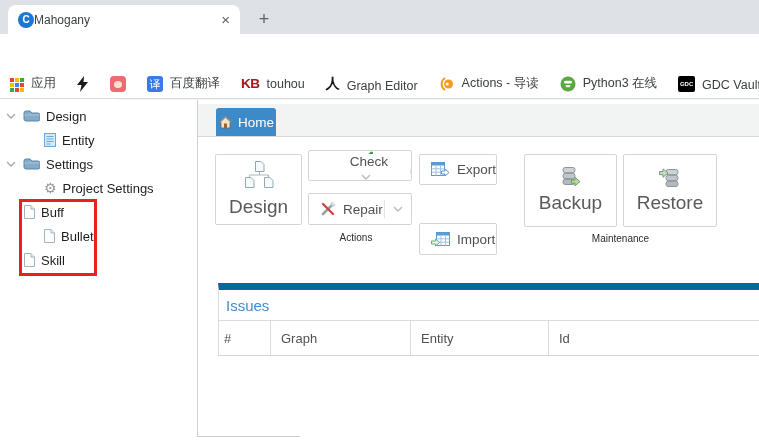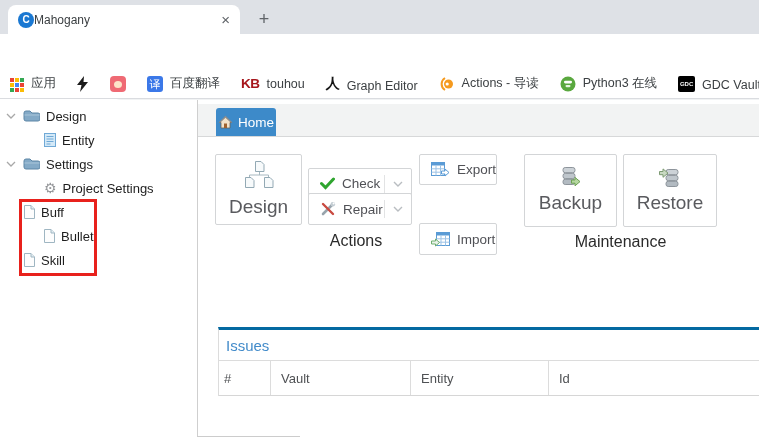--- a/index.html
+++ b/index.html
@@ -62,31 +62,31 @@
        border-radius:3px 3px 0 0;display:flex;align-items:center;justify-content:center;gap:5px;
        color:#fff;font-size:13.5px;margin-left:8px;}
   .rbtn{position:absolute;background:#fff;border:1px solid #d3d5d7;border-radius:2px;box-sizing:border-box;
        display:flex;align-items:center;color:#505156;}
   .rbtn.big{flex-direction:column;justify-content:center;gap:5px;font-size:19px;color:#595a5e;}
   .rbtn.small{font-size:13.5px;padding-left:11px;}
   .rbtn.small .lbl{margin-left:7px;}
   .split-divider{margin-left:auto;width:1px;height:18px;background:#e2e3e4;}
   .split-chevron{width:26px;display:flex;align-items:center;justify-content:center;}
   #btn-design{left:215px;top:154px;width:87px;height:71px;}
-  #btn-check{left:308px;top:168px;width:104px;height:31px;}
+  #btn-check{left:308px;top:150px;width:104px;height:31px;flex-direction:column;}
   #btn-repair{left:308px;top:193px;width:104px;height:32px;}
   #btn-export{left:419px;top:154px;width:78px;height:31px;}
   #btn-import{left:419px;top:193px;width:78px;height:32px;margin-top:30px;}
   #btn-backup{left:524px;top:154px;width:93px;height:73px;}
   #btn-restore{left:623px;top:154px;width:94px;height:73px;}
-  .group-label{position:absolute;font-size:16px;color:#2b2b2b;text-align:center;}
+  .group-label{position:absolute;font-size:10px;color:#2b2b2b;text-align:center;}
   #lbl-actions{left:215px;top:232px;width:282px;}
   #lbl-maintenance{left:524px;top:233px;width:193px;}
   
-  #issues{left:218px;top:283px;width:541px;border-top:3px solid #0369a1;border-left:1px solid #dcdcdc;box-sizing:border-box;margin-top:44px;}
+  #issues{left:218px;top:283px;width:541px;border-top:7px solid #0369a1;border-left:1px solid #dcdcdc;box-sizing:border-box;}
   .issues-head{height:30px;border-bottom:1px solid #dcdcdc;display:flex;align-items:center;
        padding-left:7px;color:#428bca;font-size:15px;}
   .issues-cols{display:flex;height:34px;border-bottom:1px solid #d6d6d6;}
   .col{display:flex;align-items:center;font-size:13px;color:#4f5154;border-right:1px solid #dcdcdc;
        padding-left:10px;box-sizing:border-box;}
   .col.c0{width:52px;padding-left:5px;}
   .col.c1{width:140px;}
   .col.c2{width:138px;}
   .col.c3{flex:1;border-right:none;}
 </style>
@@ -325,17 +325,17 @@
   <span>Restore</span>
 </div>
 
 <div class="group-label" id="lbl-actions">Actions</div>
 <div class="group-label" id="lbl-maintenance">Maintenance</div>
 
 <div class="abs" id="issues">
   <div class="issues-head">Issues</div>
   <div class="issues-cols">
     <div class="col c0">#</div>
-    <div class="col c1">Vault</div>
+    <div class="col c1">Graph</div>
     <div class="col c2">Entity</div>
     <div class="col c3">Id</div>
   </div>
 </div>
 
 </body></html>

